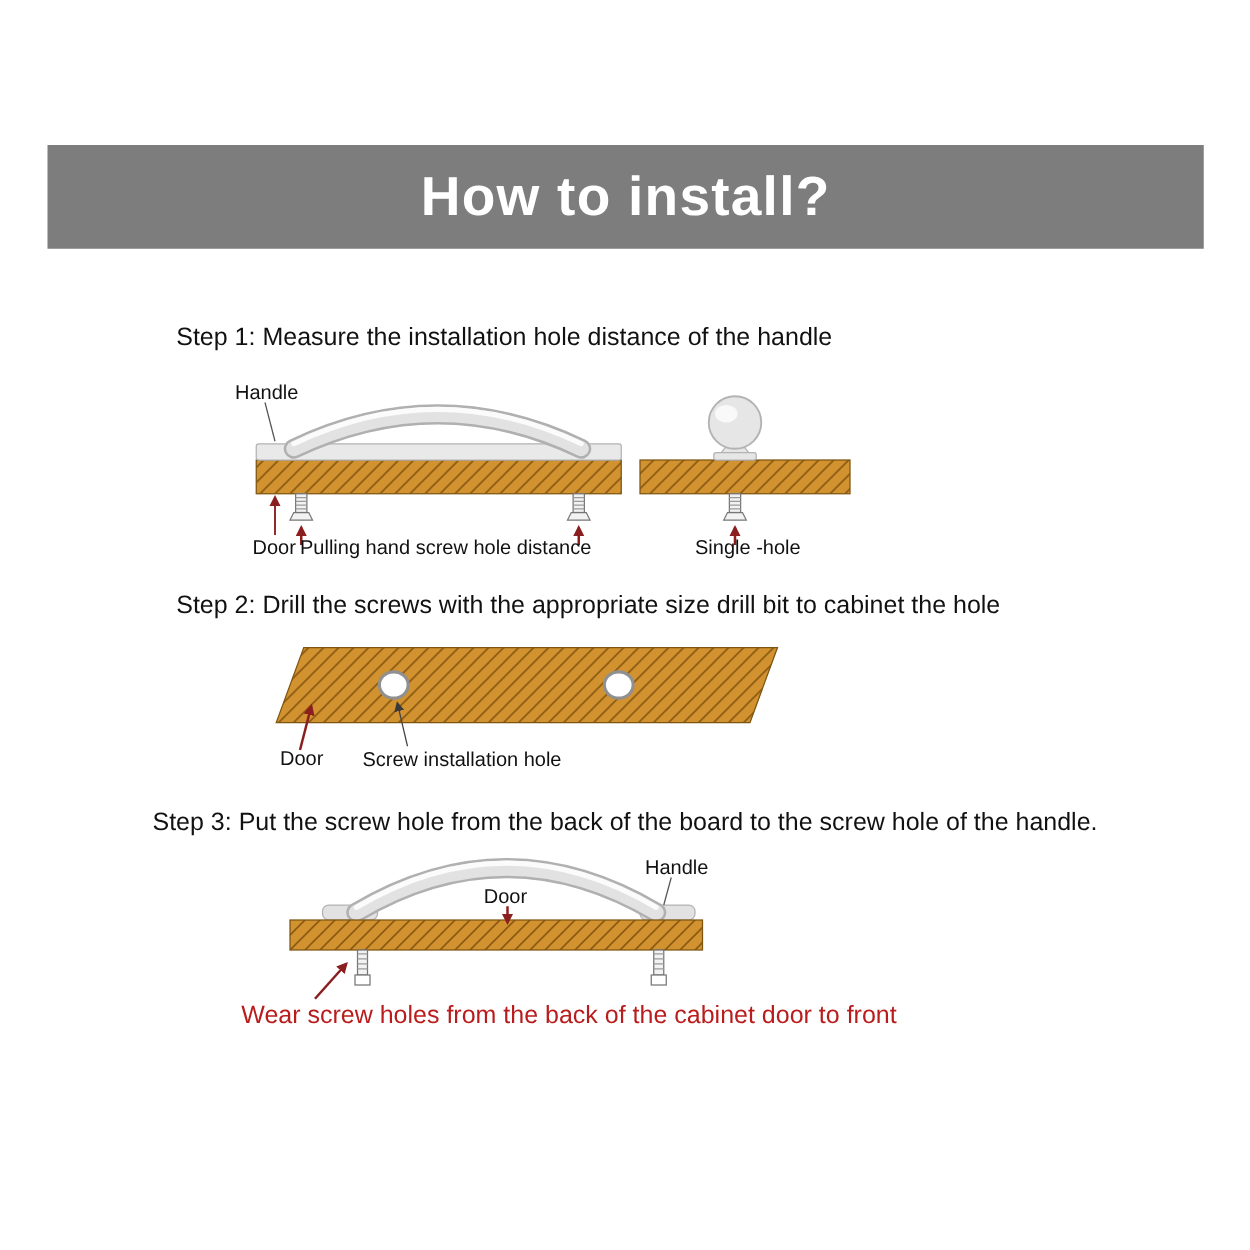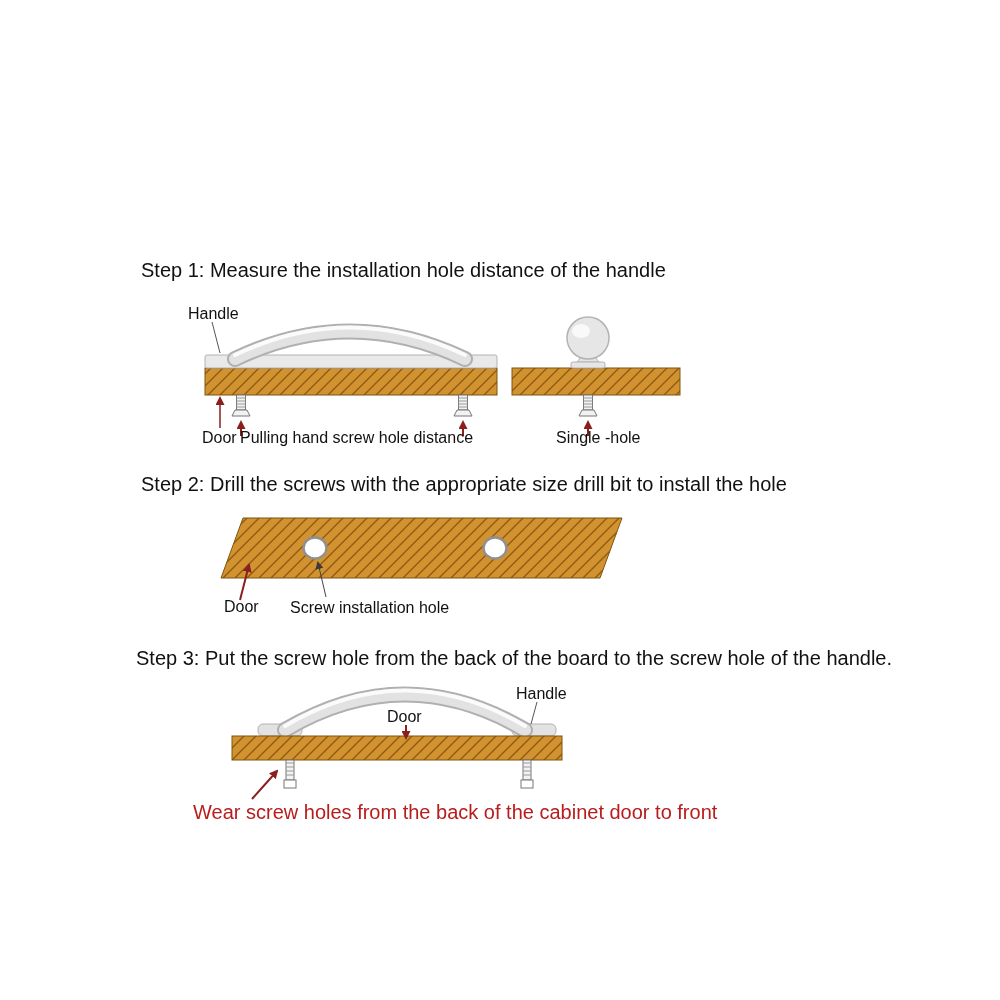--- a/index.html
+++ b/index.html
@@ -5,37 +5,40 @@
   html,body{margin:0;padding:0;background:#fff;}
   .page{position:relative;width:1000px;height:1000px;background:#fff;overflow:hidden;
         font-family:"Liberation Sans",sans-serif;color:#111;}
   .banner{position:absolute;left:38px;top:116px;width:925px;height:83px;background:#7d7d7d;
           display:flex;align-items:center;justify-content:center;}
   .banner-title{margin:0;color:#fff;font-size:44px;font-weight:700;letter-spacing:1px;
                 font-family:"Liberation Sans",sans-serif;}
   .heading{position:absolute;font-size:20px;color:#111;white-space:nowrap;}
   .h-step1{left:141px;top:259px;}
   .h-step2{left:141px;top:473px;}
-  .h-step3{left:136px;top:647px;}
+  .h-step3{left:122px;top:647px;}
   .footer-text{position:absolute;left:193px;top:801px;font-size:20px;color:#b91c1c;white-space:nowrap;}
   svg.diagram{position:absolute;overflow:visible;}
   .d1{left:140px;top:295px;}
   .d2{left:140px;top:505px;}
   .d3{left:140px;top:672px;}
   svg text{font-family:"Liberation Sans",sans-serif;fill:#111;}
   .lbl{font-size:16px;}
 </style>
 </head>
 <body>
 
 <div class="page">
 
+  <div class="banner">
+    <h1 class="banner-title">How to install?</h1>
+  </div>
 
   <div class="heading h-step1">Step 1: Measure the installation hole distance of the handle</div>
-  <div class="heading h-step2">Step 2: Drill the screws with the appropriate size drill bit to install the hole</div>
+  <div class="heading h-step2">Step 2: Drill the screws with the appropriate size drill bit to cabinet the hole</div>
   <div class="heading h-step3">Step 3: Put the screw hole from the back of the board to the screw hole of the handle.</div>
 
   <svg class="diagram d1" width="720" height="168" viewBox="0 0 720 168">
     <defs>
       <pattern id="woodA" width="12" height="12" patternUnits="userSpaceOnUse">
         <rect width="12" height="12" fill="#d2922f"></rect>
         <path d="M-2,2 L2,-2 M0,12 L12,0 M10,14 L14,10" stroke="#8a5a12" stroke-width="1.3"></path>
       </pattern>
       <marker id="arrA" markerWidth="9" markerHeight="9" refX="7" refY="4.5" orient="auto" markerUnits="userSpaceOnUse">
         <path d="M0,0 L9,4.5 L0,9 Z" fill="#8b1e1e"></path>

